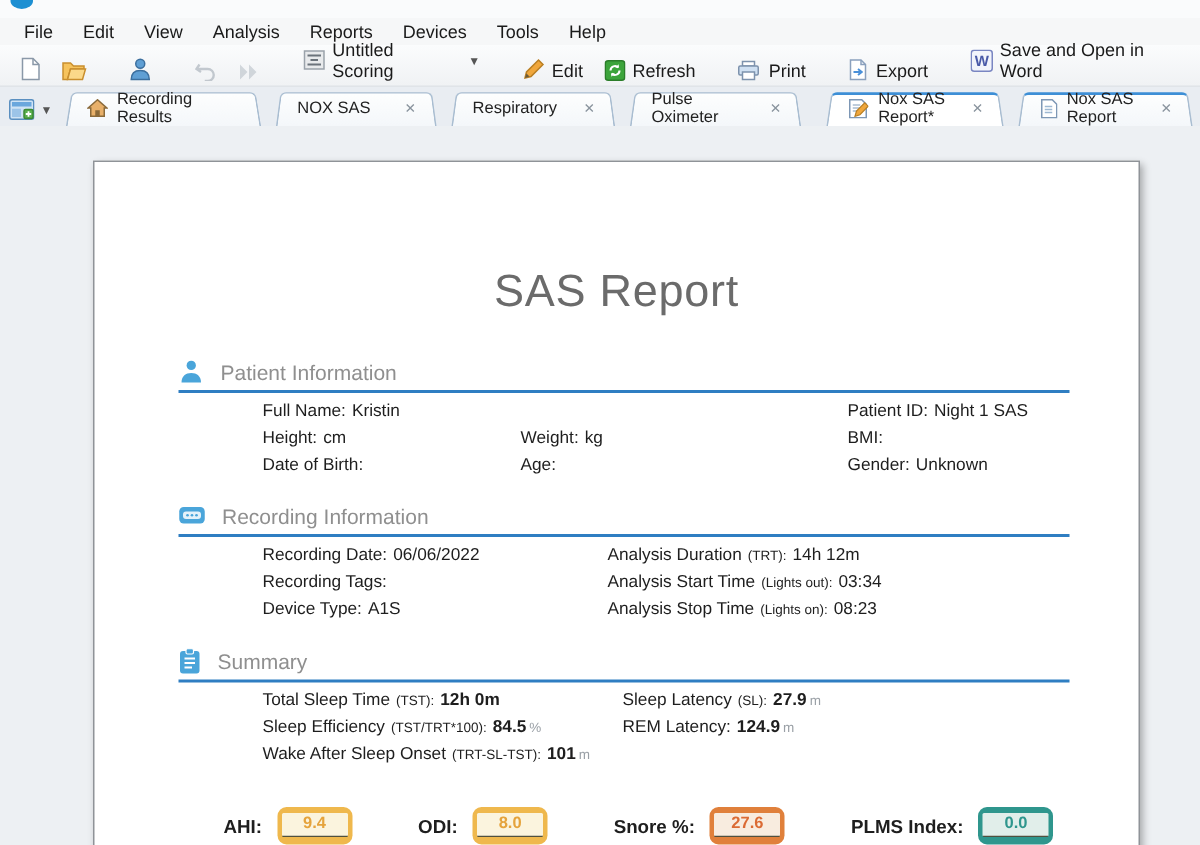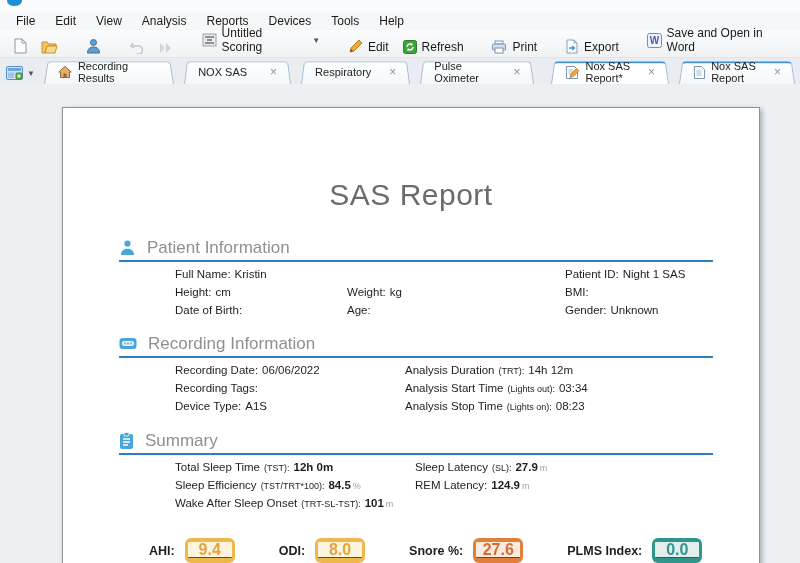--- a/index.html
+++ b/index.html
@@ -44,41 +44,41 @@
   .content { position:absolute; top:84px; left:0; width:800px; height:479px; background:#edf0f3; }
   .page { position:absolute; left:62px; top:23px; width:698px; height:470px;
           background:#ffffff; border:1px solid #8f9398;
           box-shadow:2px 2px 5px rgba(0,0,0,.3); overflow:hidden; }
 
   .report-title { margin-top:70px; text-align:center; font-size:30px; color:#6b6b6b; letter-spacing:.5px; }
 
   .section { margin:0 46px 0 56px; }
   .section.first { margin-top:25px; }
   .section-head { display:flex; align-items:center; gap:11px; height:21px; }
-  .section-title { font-size:17px; color:#8f8f8f; }
+  .section-title { font-size:14px; color:#8f8f8f; }
   .section-rule { height:2px; background:#2f7ec2; margin-top:2px; }
   .rows { padding-left:32px; margin-top:3px; }
   .row { display:grid; height:18px; align-items:center; font-size:11.5px; color:#1e1e1e;padding-left:24px; }
   .p-row { grid-template-columns:172px 218px auto; }
   .r-row { grid-template-columns:230px auto; }
   .s-row { grid-template-columns:240px auto; }
   .lbl { margin-right:4px; }
   .sm  { font-size:9px; margin-right:4px; }
   .sm:empty { display:none; }
   .val:empty { display:none; }
   .unit { font-size:9px; color:#9aa0a6; margin-left:2px; }
   .unit:empty { display:none; }
   .s-rows .val { font-weight:bold; }
   .cell { white-space:nowrap; }
 
   .metrics { display:flex; align-items:center; margin:26px 0 0 86px; gap:44px; }
   .metric { display:flex; align-items:center; gap:10px; }
   .metric-label { font-size:12.5px; font-weight:600; color:#1e1e1e; }
   .metric-badge { background:var(--accent); border-radius:6px; padding:4px 3px 5px; }
-  .metric-inner { background:var(--fill); color:var(--txt); width:44px; font-size:16px;
+  .metric-inner { background:var(--fill); color:var(--txt); width:44px; font-size:11px;
                   font-weight:bold; text-align:center; line-height:15px;
                   border-bottom:1px solid #50503f; border-radius:1px; }
 
   .icon { display:inline-flex; align-items:center; justify-content:center; }
 </style>
 </head>
 <body>
 
 <div class="titlebar">
   <div class="app-logo"></div>

